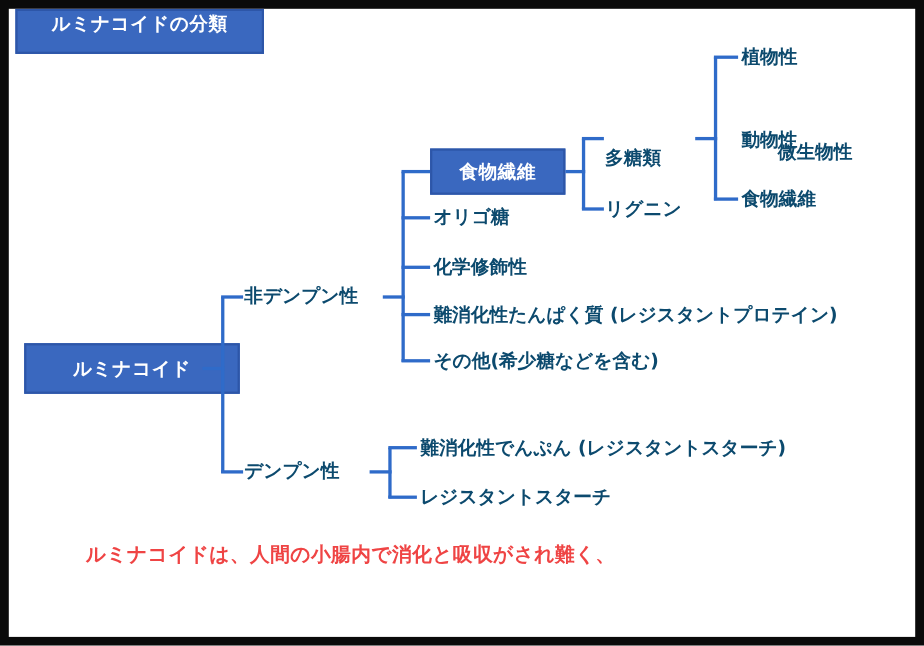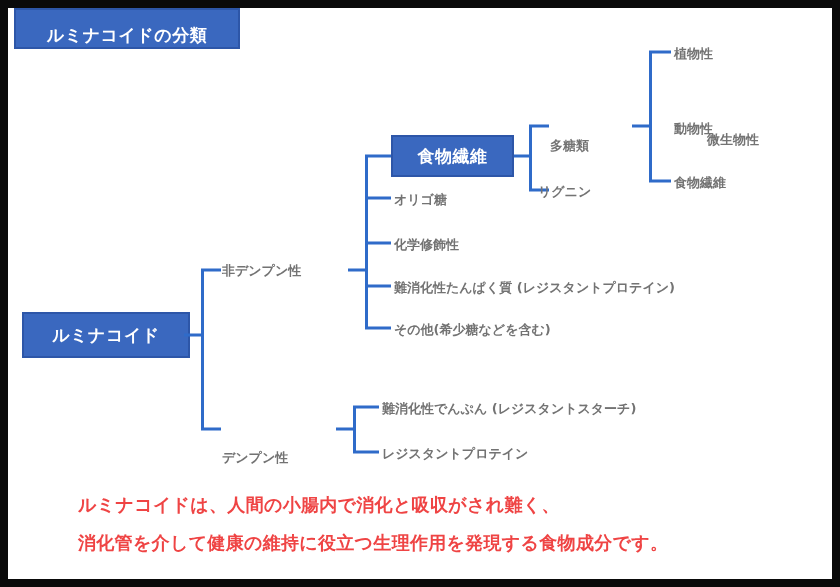--- a/index.html
+++ b/index.html
@@ -21,37 +21,37 @@
   #title-banner {
     position: absolute;
     left: 6px;
     top: 0px;
     width: 226px;
     height: 41px;
     background: #3a68bf;
     border: 2px solid #2d56a8;
     box-sizing: border-box;
     display: flex;
-    align-items: flex-end;
+    align-items: flex-start;
     justify-content: center;
   }
   #title-banner .txt {
     color: #ffffff;
     font-size: 17px;
     font-weight: bold;
     letter-spacing: 0.5px;
     white-space: nowrap;
   }
   
   .node {
     position: absolute;
     white-space: nowrap;
-    font-size: 13px;
+    font-size: 17px;
     font-weight: bold;
-    color: #737373;
+    color: #0c4a6e;
     transform: translateY(-50%);
     line-height: 1;
   }
   
   .box {
     position: absolute;
     background: #3a68bf;
     border: 2px solid #2d56a8;
     box-sizing: border-box;
     display: flex;
@@ -97,70 +97,70 @@
 </style>
 </head>
 <body>
 
 <div id="canvas">
 
   <div id="title-banner">
     <span class="txt">ルミナコイドの分類</span>
   </div>
 
-  <div class="box" style="left:14px; top:327px; width:168px; height:46px;">
+  <div class="box" style="left:14px; top:327px; width:196px; height:46px;">
     <span class="txt">ルミナコイド</span>
   </div>
 
   <div class="hline" style="left:176px; top:327px; width:20px;"></div>
   <div class="vline" style="left:193px; top:262px; height:160px;"></div>
   <div class="hline" style="left:193px; top:262px; width:20px;"></div>
   <div class="hline" style="left:193px; top:421px; width:20px;"></div>
 
   <div class="node" style="left:214px; top:262px;">
     <span>非デンプン性</span>
   </div>
-  <div class="node" style="left:214px; top:421px;margin-top:28px;">
+  <div class="node" style="left:214px; top:421px;">
     <span>デンプン性</span>
   </div>
 
   <div class="hline" style="left:340px; top:262px; width:20px;"></div>
   <div class="vline" style="left:357px; top:148px; height:173px;"></div>
   <div class="hline" style="left:357px; top:148px; width:26px;"></div>
   <div class="hline" style="left:357px; top:190px; width:26px;"></div>
   <div class="hline" style="left:357px; top:235px; width:26px;"></div>
   <div class="hline" style="left:357px; top:278px; width:26px;"></div>
   <div class="hline" style="left:357px; top:320px; width:26px;"></div>
 
   <div class="box" style="left:383px; top:148px; width:123px; height:42px;">
     <span class="txt">食物繊維</span>
   </div>
 
-  <div class="node" style="left:386px; top:191px;">
+  <div class="node" style="left:386px; top:191px;font-family:Liberation Mono, monospace;">
     <span>オリゴ糖</span>
   </div>
   <div class="node" style="left:386px; top:236px;">
     <span>化学修飾性</span>
   </div>
   <div class="node" style="left:386px; top:279px;">
     <span>難消化性たんぱく質 (レジスタントプロテイン)</span>
   </div>
   <div class="node" style="left:386px; top:321px;">
     <span>その他(希少糖などを含む)</span>
   </div>
 
   <div class="hline" style="left:506px; top:148px; width:18px;"></div>
   <div class="vline" style="left:521px; top:118px; height:64px;"></div>
   <div class="hline" style="left:521px; top:118px; width:20px;"></div>
   <div class="hline" style="left:521px; top:182px; width:20px;"></div>
 
   <div class="node" style="left:542px; top:118px;margin-top:19px;">
     <span>多糖類</span>
   </div>
-  <div class="node" style="left:530px; top:183px;">
+  <div class="node" style="left:542px; top:183px;">
     <span>リグニン</span>
   </div>
 
   <div class="hline" style="left:624px; top:118px; width:20px;"></div>
   <div class="vline" style="left:641px; top:44px; height:130px;"></div>
   <div class="hline" style="left:641px; top:44px; width:22px;"></div>
   <div class="hline" style="left:641px; top:173px; width:22px;"></div>
 
   <div class="node" style="left:666px; top:45px;">
     <span>植物性</span>
@@ -177,21 +177,20 @@
 
   <div class="hline" style="left:328px; top:421px; width:20px;"></div>
   <div class="vline" style="left:345px; top:399px; height:46px;"></div>
   <div class="hline" style="left:345px; top:399px; width:26px;"></div>
   <div class="hline" style="left:345px; top:444px; width:26px;"></div>
 
   <div class="node" style="left:374px; top:400px;">
     <span>難消化性でんぷん (レジスタントスターチ)</span>
   </div>
   <div class="node" style="left:374px; top:445px;">
-    <span>レジスタントプロテイン</span>
+    <span>レジスタントスターチ</span>
   </div>
 
   <div id="caption">
     <div class="line">ルミナコイドは、人間の小腸内で消化と吸収がされ難く、</div>
-    <div class="line">消化管を介して健康の維持に役立つ生理作用を発現する食物成分です。</div>
   </div>
 
 </div>
 
 </body></html>

